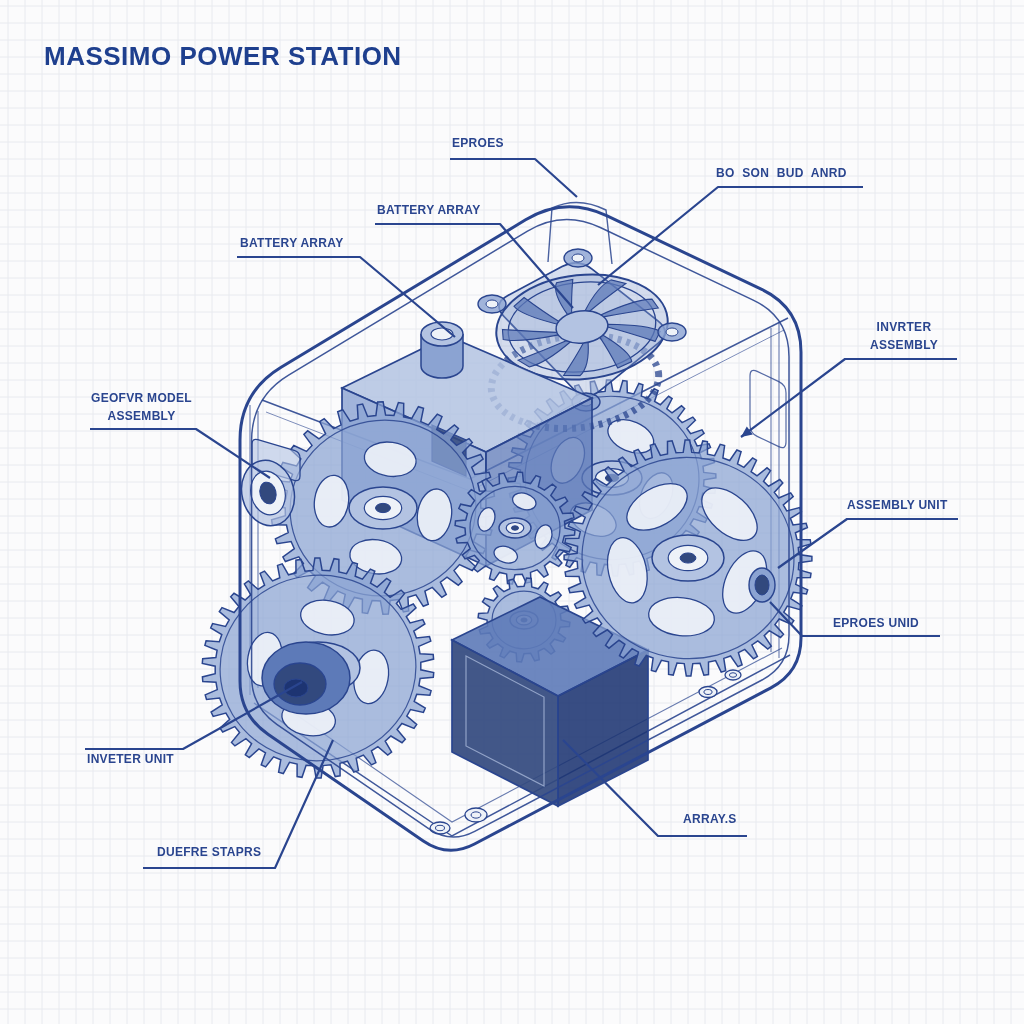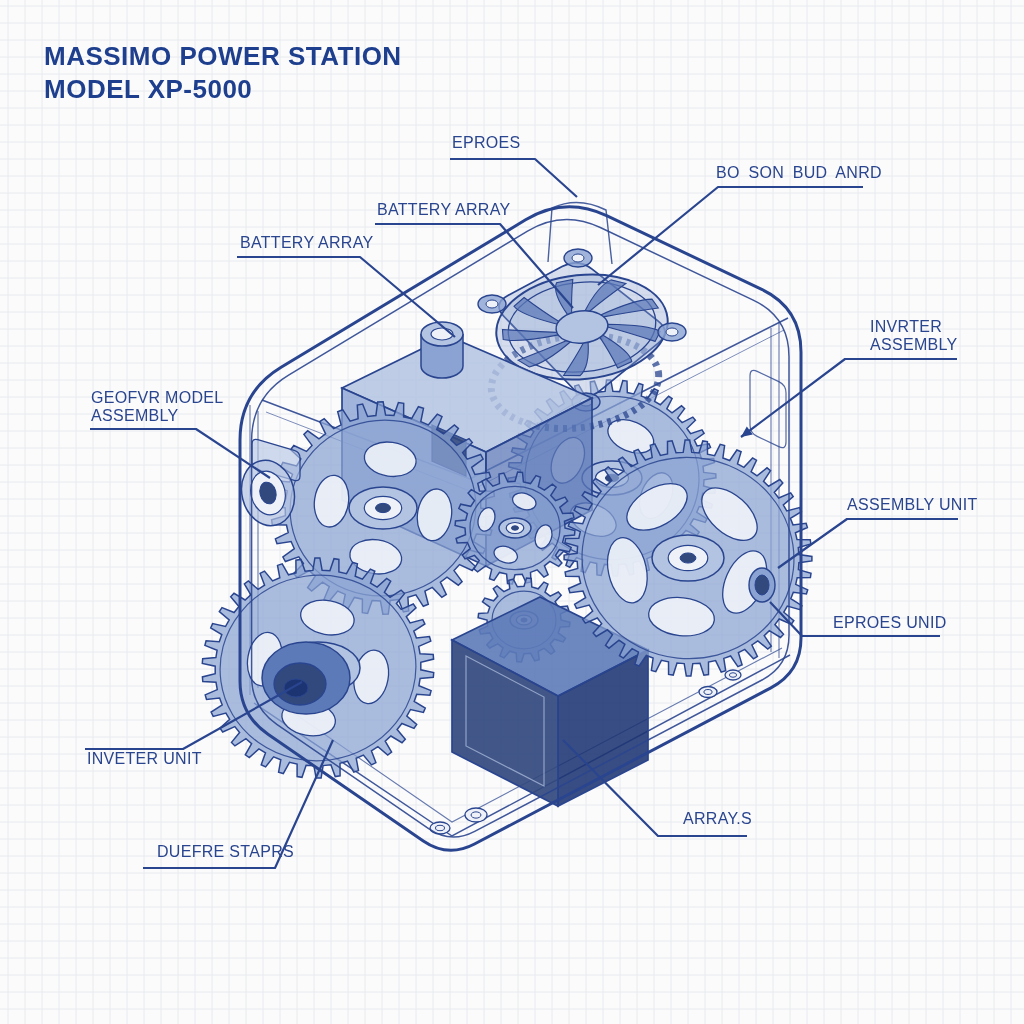--- a/index.html
+++ b/index.html
@@ -1,22 +1,22 @@
 <!DOCTYPE html>
 <html><head>
 <meta charset="utf-8">
 <style>
   html,body{margin:0;padding:0;}
   body{width:1024px;height:1024px;overflow:hidden;background:#fbfbfc;
        font-family:"Liberation Sans", sans-serif;}
-  .canvas{position:relative;width:1024px;height:892px;}
+  .canvas{position:relative;width:1024px;height:892px;text-align:center;}
   svg#draw{position:absolute;left:0;top:0;}
   .title-block{position:absolute;left:44px;top:40px;color:#1e3f8e;
        font-weight:bold;font-size:26px;line-height:33px;letter-spacing:.5px;}
-  .lbl{position:absolute;color:#2a458f;font-weight:normal;font-size:16px;
+  .lbl{position:absolute;color:#2a458f;font-weight:bold;font-size:12px;
        line-height:18px;letter-spacing:.3px;white-space:nowrap;}
 </style>
 </head>
 <body>
 
 <div class="canvas">
   <svg id="draw" width="1024" height="1024" viewBox="0 0 1024 1024">
       <g>
         <path d="M8 0V1024M25 0V1024M42 0V1024M59 0V1024M76 0V1024M93 0V1024M110 0V1024M127 0V1024M144 0V1024M161 0V1024M178 0V1024M195 0V1024M212 0V1024M229 0V1024M246 0V1024M263 0V1024M280 0V1024M297 0V1024M314 0V1024M331 0V1024M348 0V1024M365 0V1024M382 0V1024M399 0V1024M416 0V1024M433 0V1024M450 0V1024M467 0V1024M484 0V1024M501 0V1024M518 0V1024M535 0V1024M552 0V1024M569 0V1024M586 0V1024M603 0V1024M620 0V1024M637 0V1024M654 0V1024M671 0V1024M688 0V1024M705 0V1024M722 0V1024M739 0V1024M756 0V1024M773 0V1024M790 0V1024M807 0V1024M824 0V1024M841 0V1024M858 0V1024M875 0V1024M892 0V1024M909 0V1024M926 0V1024M943 0V1024M960 0V1024M977 0V1024M994 0V1024M1011 0V1024M0 6H1024M0 23H1024M0 40H1024M0 57H1024M0 74H1024M0 91H1024M0 108H1024M0 125H1024M0 142H1024M0 159H1024M0 176H1024M0 193H1024M0 210H1024M0 227H1024M0 244H1024M0 261H1024M0 278H1024M0 295H1024M0 312H1024M0 329H1024M0 346H1024M0 363H1024M0 380H1024M0 397H1024M0 414H1024M0 431H1024M0 448H1024M0 465H1024M0 482H1024M0 499H1024M0 516H1024M0 533H1024M0 550H1024M0 567H1024M0 584H1024M0 601H1024M0 618H1024M0 635H1024M0 652H1024M0 669H1024M0 686H1024M0 703H1024M0 720H1024M0 737H1024M0 754H1024M0 771H1024M0 788H1024M0 805H1024M0 822H1024M0 839H1024M0 856H1024M0 873H1024M0 890H1024M0 907H1024M0 924H1024M0 941H1024M0 958H1024M0 975H1024M0 992H1024M0 1009H1024" stroke="#e8eaef" stroke-width="1" fill="none"></path>
       </g>
@@ -171,21 +171,20 @@
         <polyline points="940,636 802,636 770,602" fill="none" stroke="#2a458f" stroke-width="2.2" stroke-linejoin="round"></polyline>
         <polyline points="85,749 183,749 302,682" fill="none" stroke="#2a458f" stroke-width="2.2" stroke-linejoin="round"></polyline>
         <polyline points="143,868 275,868 333,740" fill="none" stroke="#2a458f" stroke-width="2.2" stroke-linejoin="round"></polyline>
         <polyline points="747,836 658,836 563,740" fill="none" stroke="#2a458f" stroke-width="2.2" stroke-linejoin="round"></polyline>
         <path d="M741,437 L752.8,434.4 L746.8,426.4 Z" fill="#2a458f"></path>
       </g>
     </svg>
 
   <div class="title-block">
     <div>MASSIMO POWER STATION</div>
-    <div>MODEL XP-5000</div>
   </div>
 
   <div class="lbl" style="left:452px;top:134px">EPROES</div>
   <div class="lbl" style="left:716px;top:164px;word-spacing:4px">BO SON BUD ANRD</div>
   <div class="lbl" style="left:377px;top:201px">BATTERY ARRAY</div>
   <div class="lbl" style="left:240px;top:234px">BATTERY ARRAY</div>
   <div class="lbl" style="left:870px;top:318px">
     <div>INVRTER</div>
     <div>ASSEMBLY</div>
   </div>

